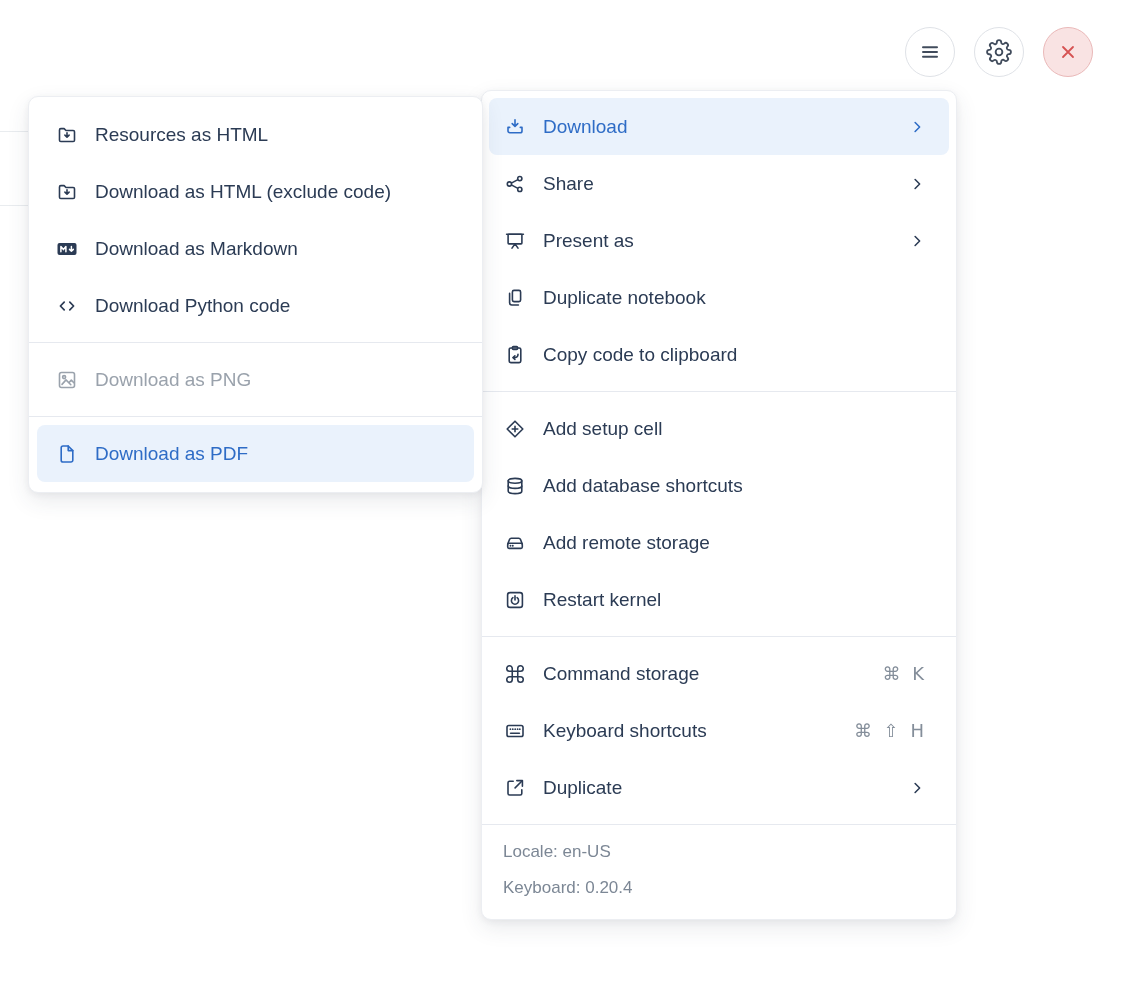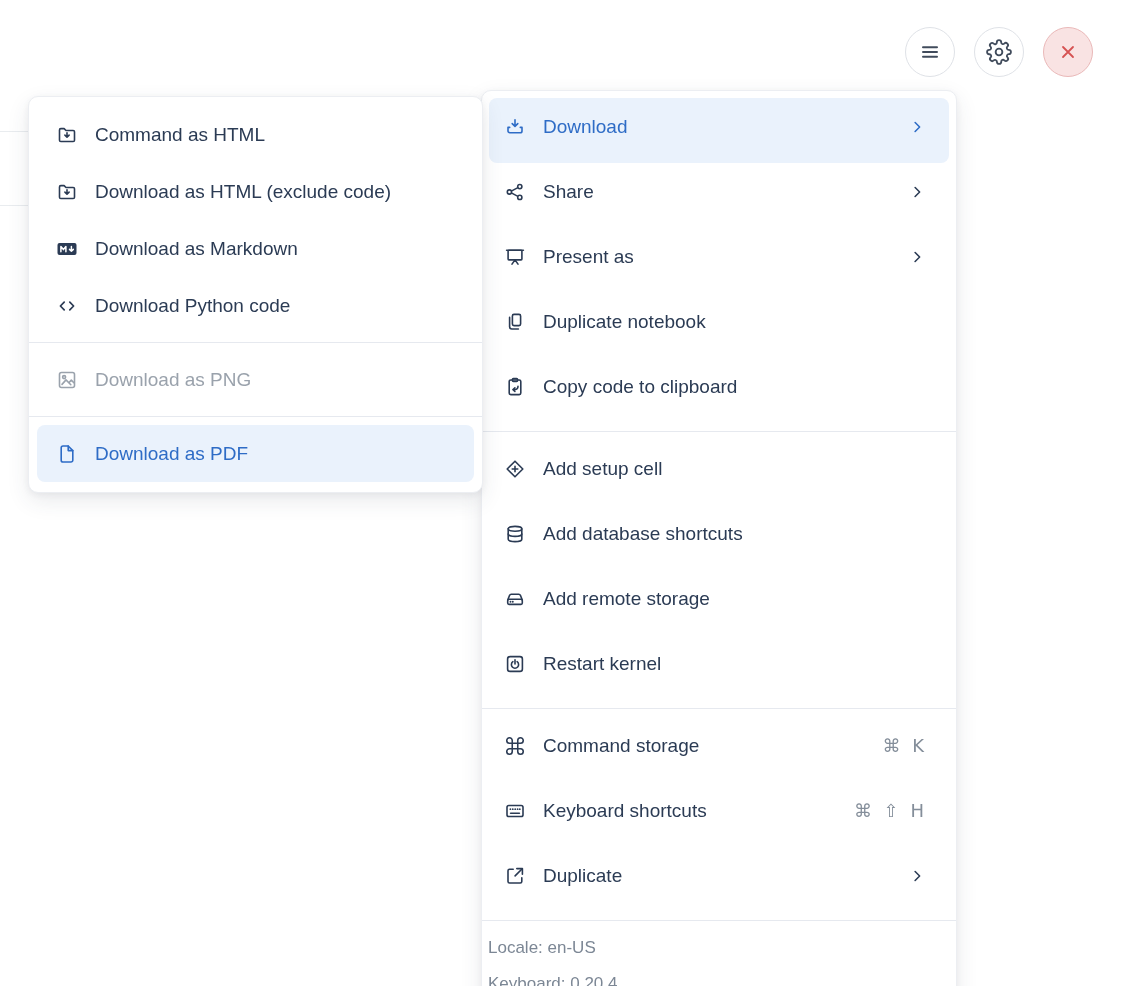--- a/index.html
+++ b/index.html
@@ -26,33 +26,33 @@
   
   .panel{
     position:absolute;background:#fff;box-sizing:border-box;
     border:1px solid #eceef2;border-radius:10px;
     box-shadow:0 8px 22px rgba(45,55,75,.10),0 2px 6px rgba(45,55,75,.06);
   }
   .main-panel{left:481px;top:90px;width:476px;padding:7px 0 0;z-index:5;}
   .sub-panel{left:28px;top:96px;width:455px;padding:9px 0 10px;z-index:10;}
   .mi{
     display:flex;align-items:center;height:57px;
-    margin:0 7px;padding:0 22px 8px 14px;border-radius:8px;
+    margin:0 7px;padding:0 22px 0 14px;border-radius:8px;
     font-size:19px;color:#2b3b54;cursor:pointer;white-space:nowrap;
   }
   .sub-panel .mi{margin:0 8px;padding:0 22px 0 18px;}
   .mi .ic{width:24px;height:24px;flex:0 0 24px;display:flex;align-items:center;justify-content:center;margin-right:16px;}
   .mi .lbl{flex:1 1 auto;overflow:hidden;}
   .mi .chev{width:20px;height:20px;display:flex;align-items:center;justify-content:center;margin-left:12px;}
   .mi .shortcut{margin-left:12px;color:#848e9a;font-size:18px;letter-spacing:3px;font-family:"DejaVu Sans","Liberation Sans",sans-serif;}
   .mi.hl{background:#eaf2fc;color:#2e6cc6;}
   .mi.disabled{color:#9aa2ac;cursor:default;justify-content:flex-end;}
   .sep{height:1px;background:#e6e9ef;margin:8px 0;}
   .sub-panel .sep{margin:8px 0;}
-  .menu-footer{border-top:1px solid #e6e9ef;margin-top:8px;padding:9px 22px 13px 6px;}
+  .menu-footer{border-top:1px solid #e6e9ef;margin-top:8px;padding:9px 22px 13px 21px;}
   .menu-footer div{font-size:17px;line-height:36px;color:#7c8795;}
   svg{display:block;}
 </style>
 </head>
 <body>
 
 <div class="bg-line" style="top:131px"></div>
 <div class="bg-line" style="top:205px"></div>
 
 <div class="circle-btn menu">
@@ -243,21 +243,21 @@
 
 <div class="panel sub-panel">
 
   <div class="mi">
     <span class="ic">
       <svg width="24" height="24" viewBox="0 0 24 24" fill="none" stroke="currentColor" stroke-width="1.6" stroke-linecap="round" stroke-linejoin="round">
           <path d="M4.5 6.9c0-.7.6-1.3 1.3-1.3h3.3l1.9 1.9h7.2c.7 0 1.3.6 1.3 1.3v8.4c0 .7-.6 1.3-1.3 1.3H5.8c-.7 0-1.3-.6-1.3-1.3V6.9z"></path>
           <path d="M12 9.8v4.3M9.9 12.1l2.1 2.1 2.1-2.1"></path>
         </svg>
     </span>
-    <span class="lbl">Command as HTML</span>
+    <span class="lbl">Resources as HTML</span>
   </div>
 
   <div class="mi">
     <span class="ic">
       <svg width="24" height="24" viewBox="0 0 24 24" fill="none" stroke="currentColor" stroke-width="1.6" stroke-linecap="round" stroke-linejoin="round">
           <path d="M4.5 6.9c0-.7.6-1.3 1.3-1.3h3.3l1.9 1.9h7.2c.7 0 1.3.6 1.3 1.3v8.4c0 .7-.6 1.3-1.3 1.3H5.8c-.7 0-1.3-.6-1.3-1.3V6.9z"></path>
           <path d="M12 9.8v4.3M9.9 12.1l2.1 2.1 2.1-2.1"></path>
         </svg>
     </span>
     <span class="lbl">Download as HTML (exclude code)</span>

